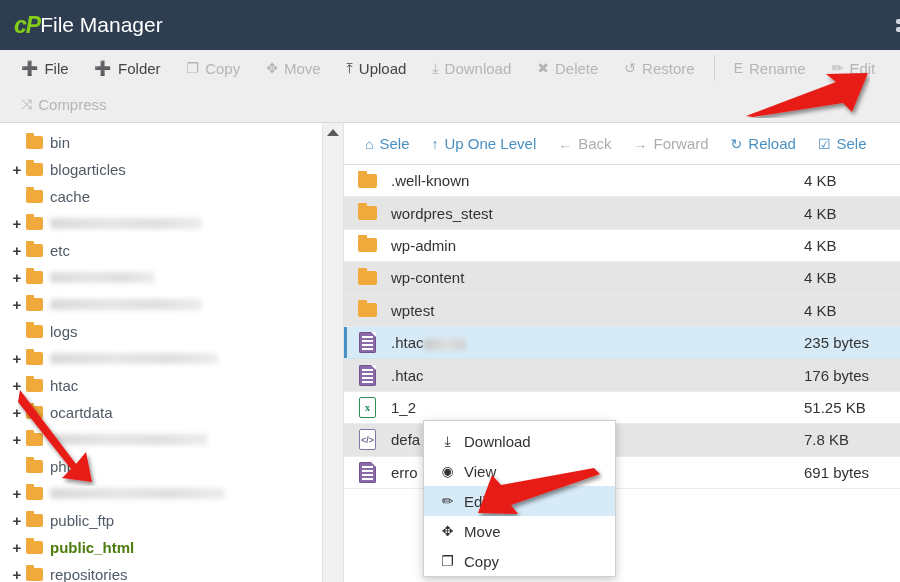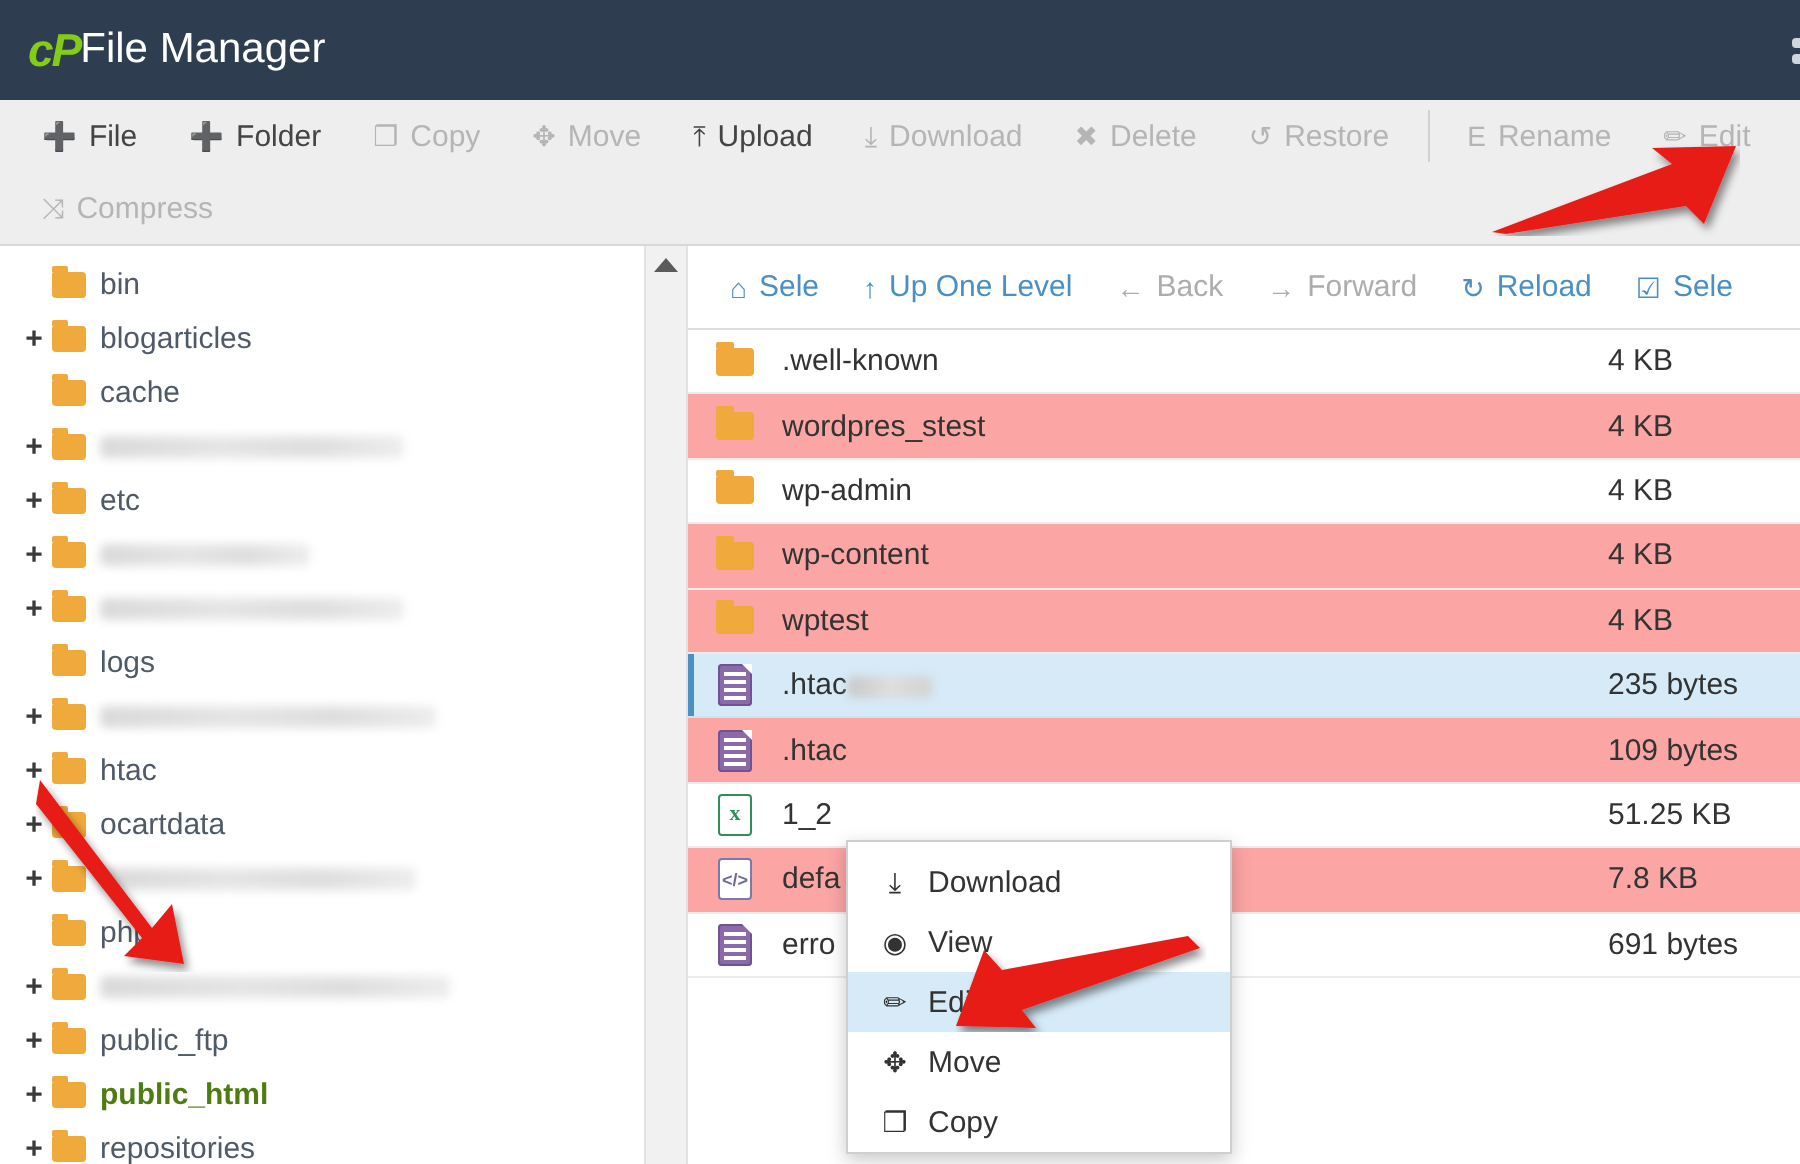--- a/index.html
+++ b/index.html
@@ -206,21 +206,21 @@
   .row {
     display: flex;
     align-items: center;
     height: 32.4px;
     border-bottom: 1px solid #ececec;
     font-size: 15px;
     color: #333333;
     cursor: pointer;
     position: relative;
   }
-  .row.alt { background: #fca5a5; }
+  .row.alt { background: #e5e5e5; }
   .row.selected {
     background: #d6eaf7;
     border-bottom-color: #cfe3f0;
   }
   .row.selected::before {
     content:"";
     position:absolute; left:0; top:0; bottom:0;
     width:3px; background:#4a90c4;
   }
   .row .col-icon { display: flex; justify-content: center; align-items: center; }
@@ -537,21 +537,21 @@
               <span class="fi fi-doc"></span>
             </div>
             <div class="col-name"><span class="nm">.htac</span><span class="nm redacted" style="width: 42px;"></span></div>
             <div class="col-size">235 bytes</div>
           </div>
           <div class="row alt">
             <div class="col-icon">
               <span class="fi fi-doc"></span>
             </div>
             <div class="col-name"><span class="nm">.htac</span></div>
-            <div class="col-size">109 bytes</div>
+            <div class="col-size">176 bytes</div>
           </div>
           <div class="row">
             <div class="col-icon">
               <span class="fi fi-xls">x</span>
             </div>
             <div class="col-name"><span class="nm">1_2</span></div>
             <div class="col-size">51.25 KB</div>
           </div>
           <div class="row alt">
             <div class="col-icon">

